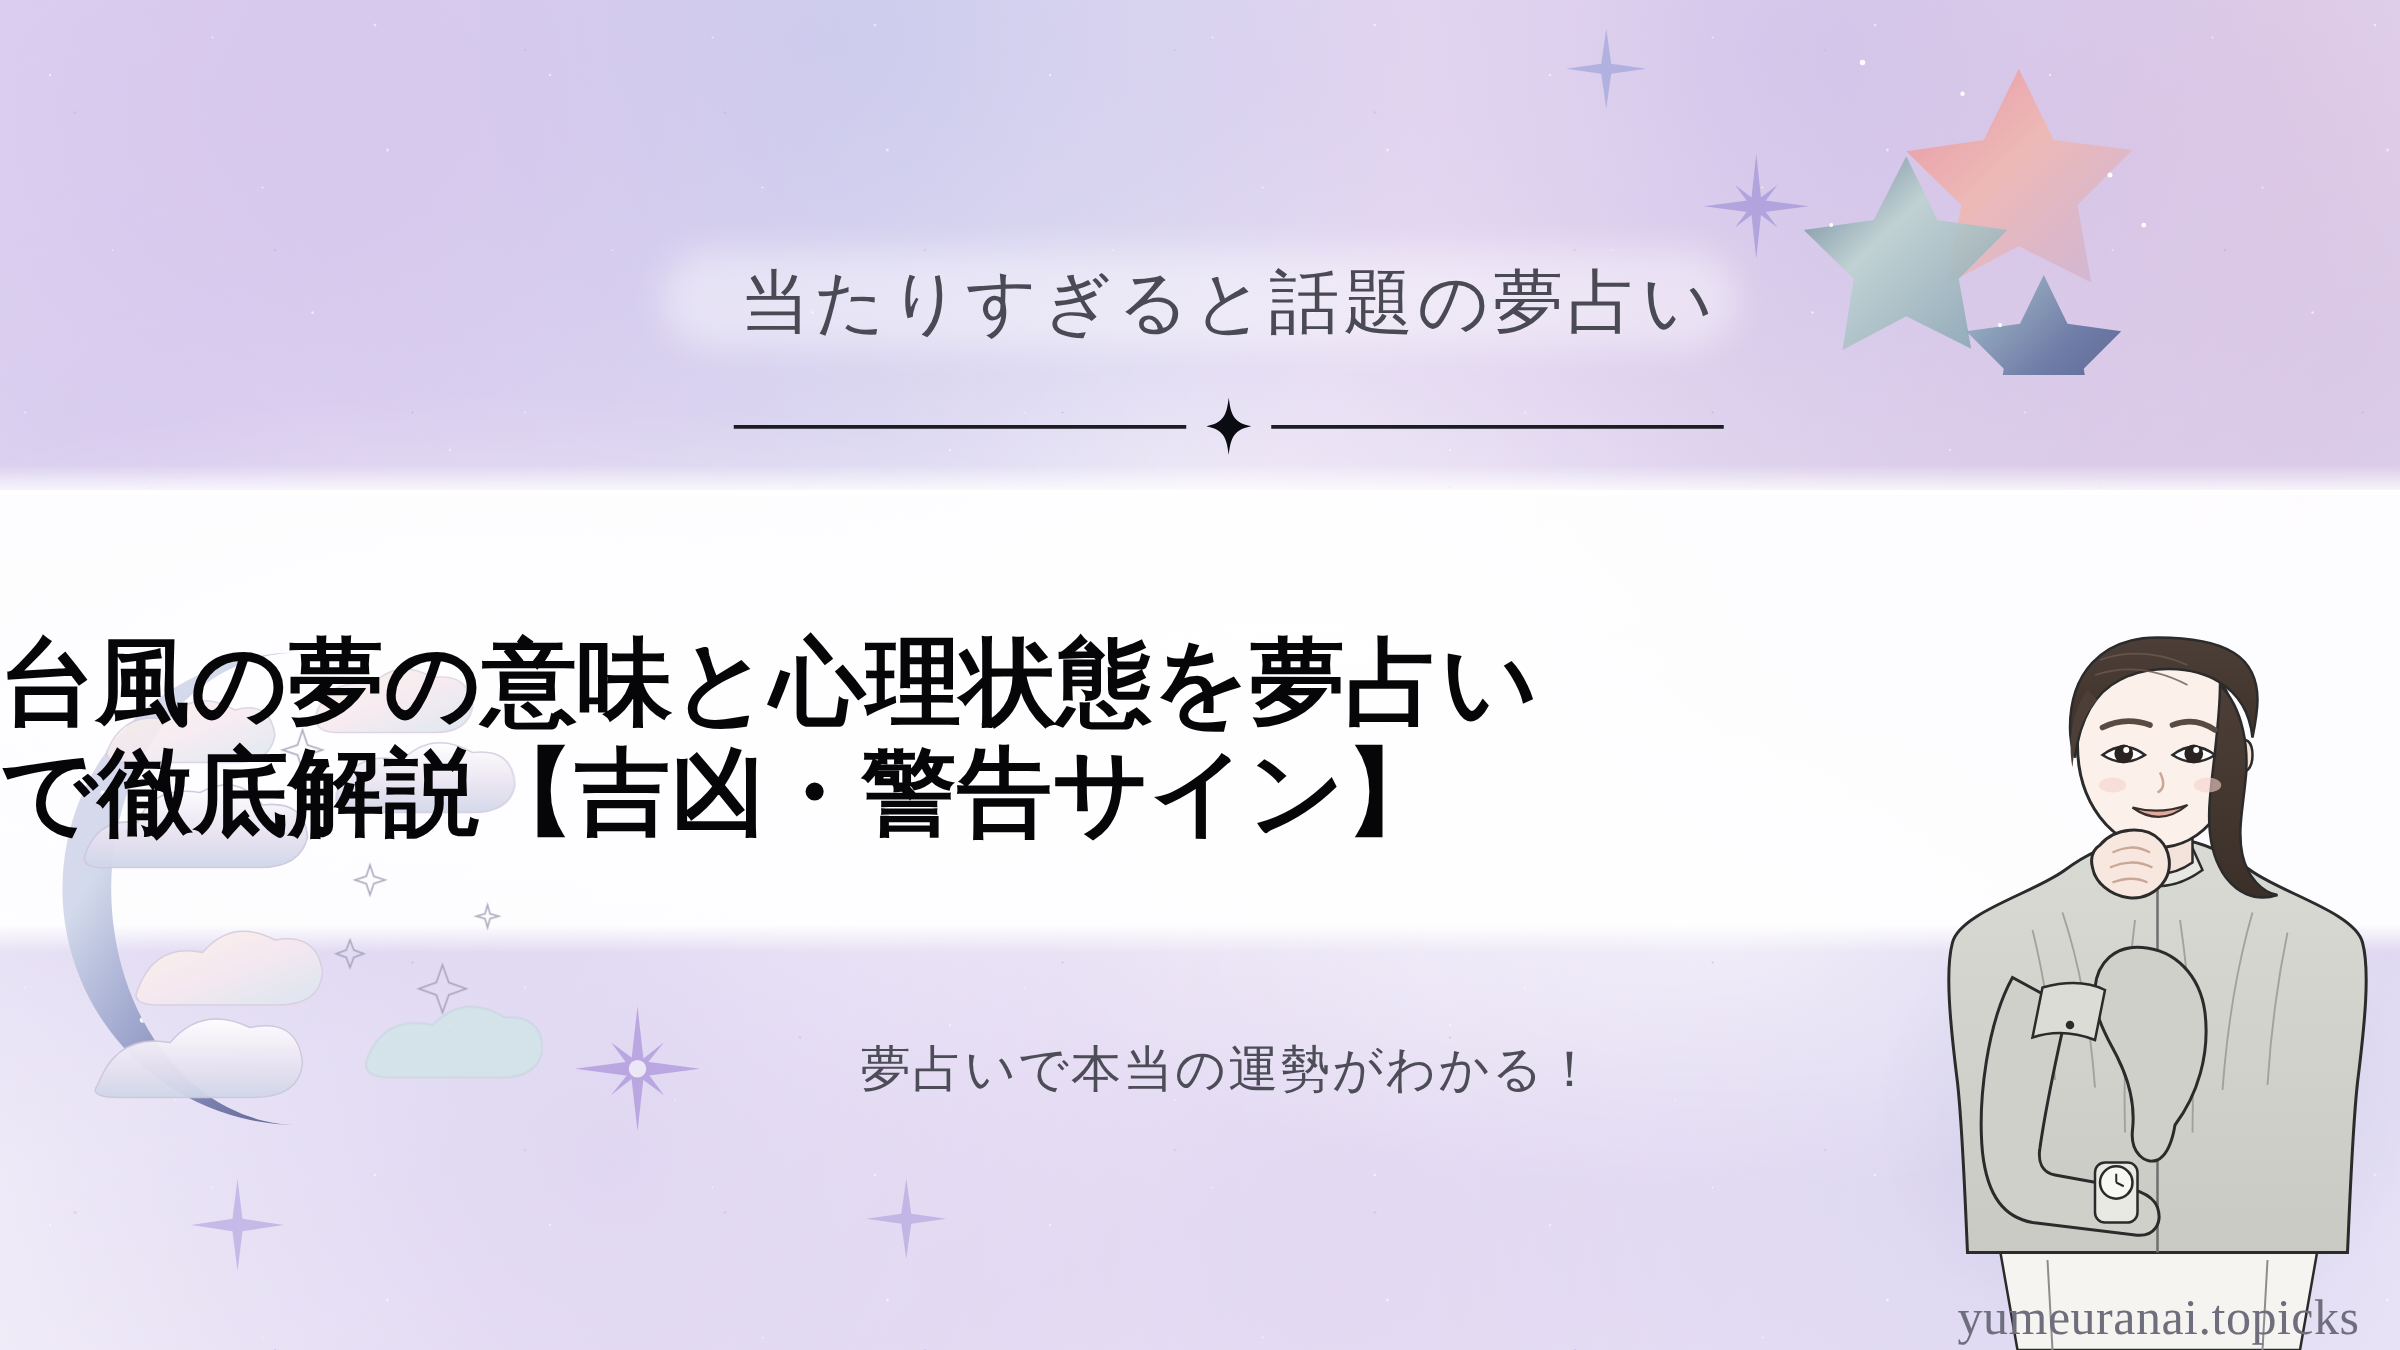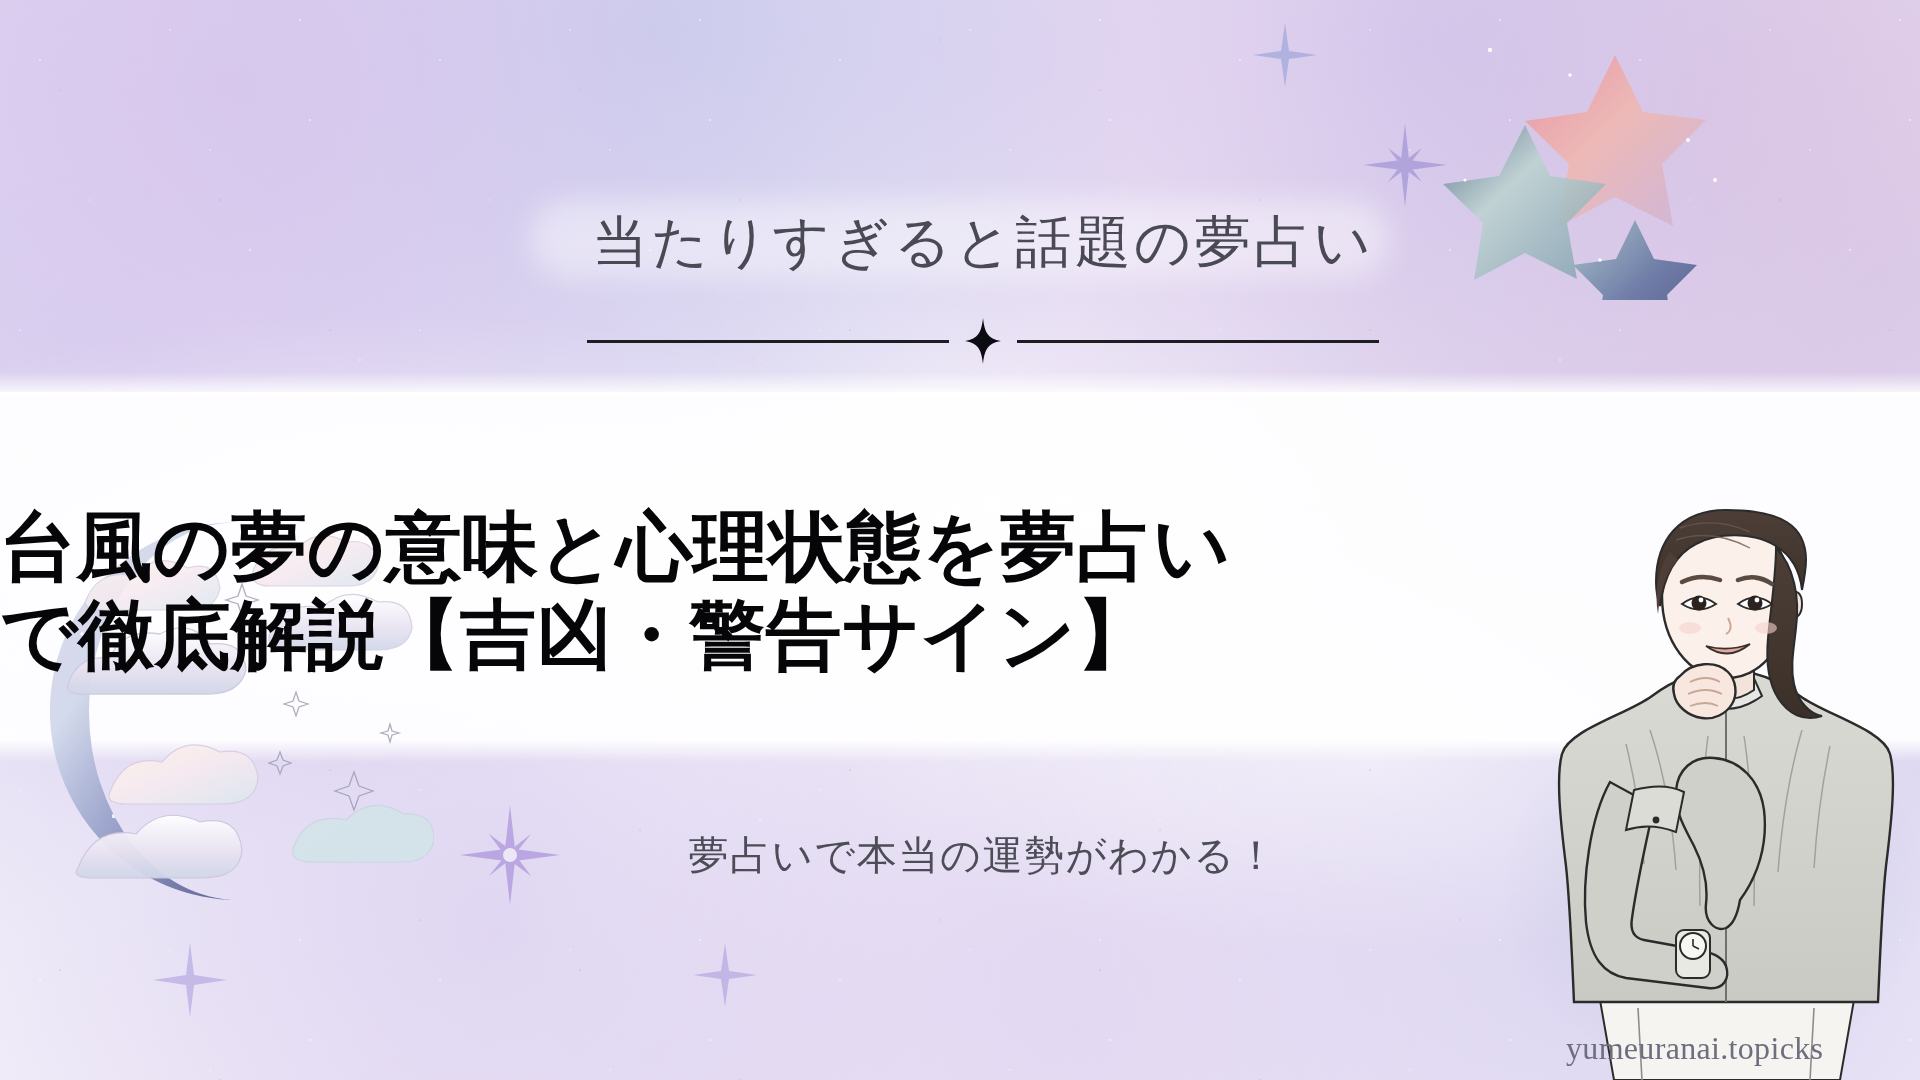--- a/index.html
+++ b/index.html
@@ -82,21 +82,21 @@
       white-space:nowrap;}
   .headline .l2{display:block;}
 
   
   .subtitle{position:absolute;left:0;right:0;top:828px;text-align:center;
       font-family:"Liberation Serif", serif;font-size:40px;letter-spacing:.04em;
       color:#4d4d58;white-space:nowrap;}
 
   
   .watermark{position:absolute;left:1566px;top:1030px;
-      font-family:"Liberation Serif", serif;font-size:32px;color:#6e6e7d;
+      font-family:"Liberation Serif", serif;font-size:40px;color:#6e6e7d;
       letter-spacing:.01em;}
 
   
   .moon{position:absolute;left:44px;top:516px;width:390px;height:392px;}
 
   
   .person{position:absolute;left:1530px;top:500px;width:392px;height:580px;}
   .person-glow{position:absolute;left:1500px;top:700px;width:430px;height:380px;
      background:radial-gradient(ellipse at 50% 50%, rgba(190,198,220,.55), rgba(190,198,220,0) 70%);}
 

